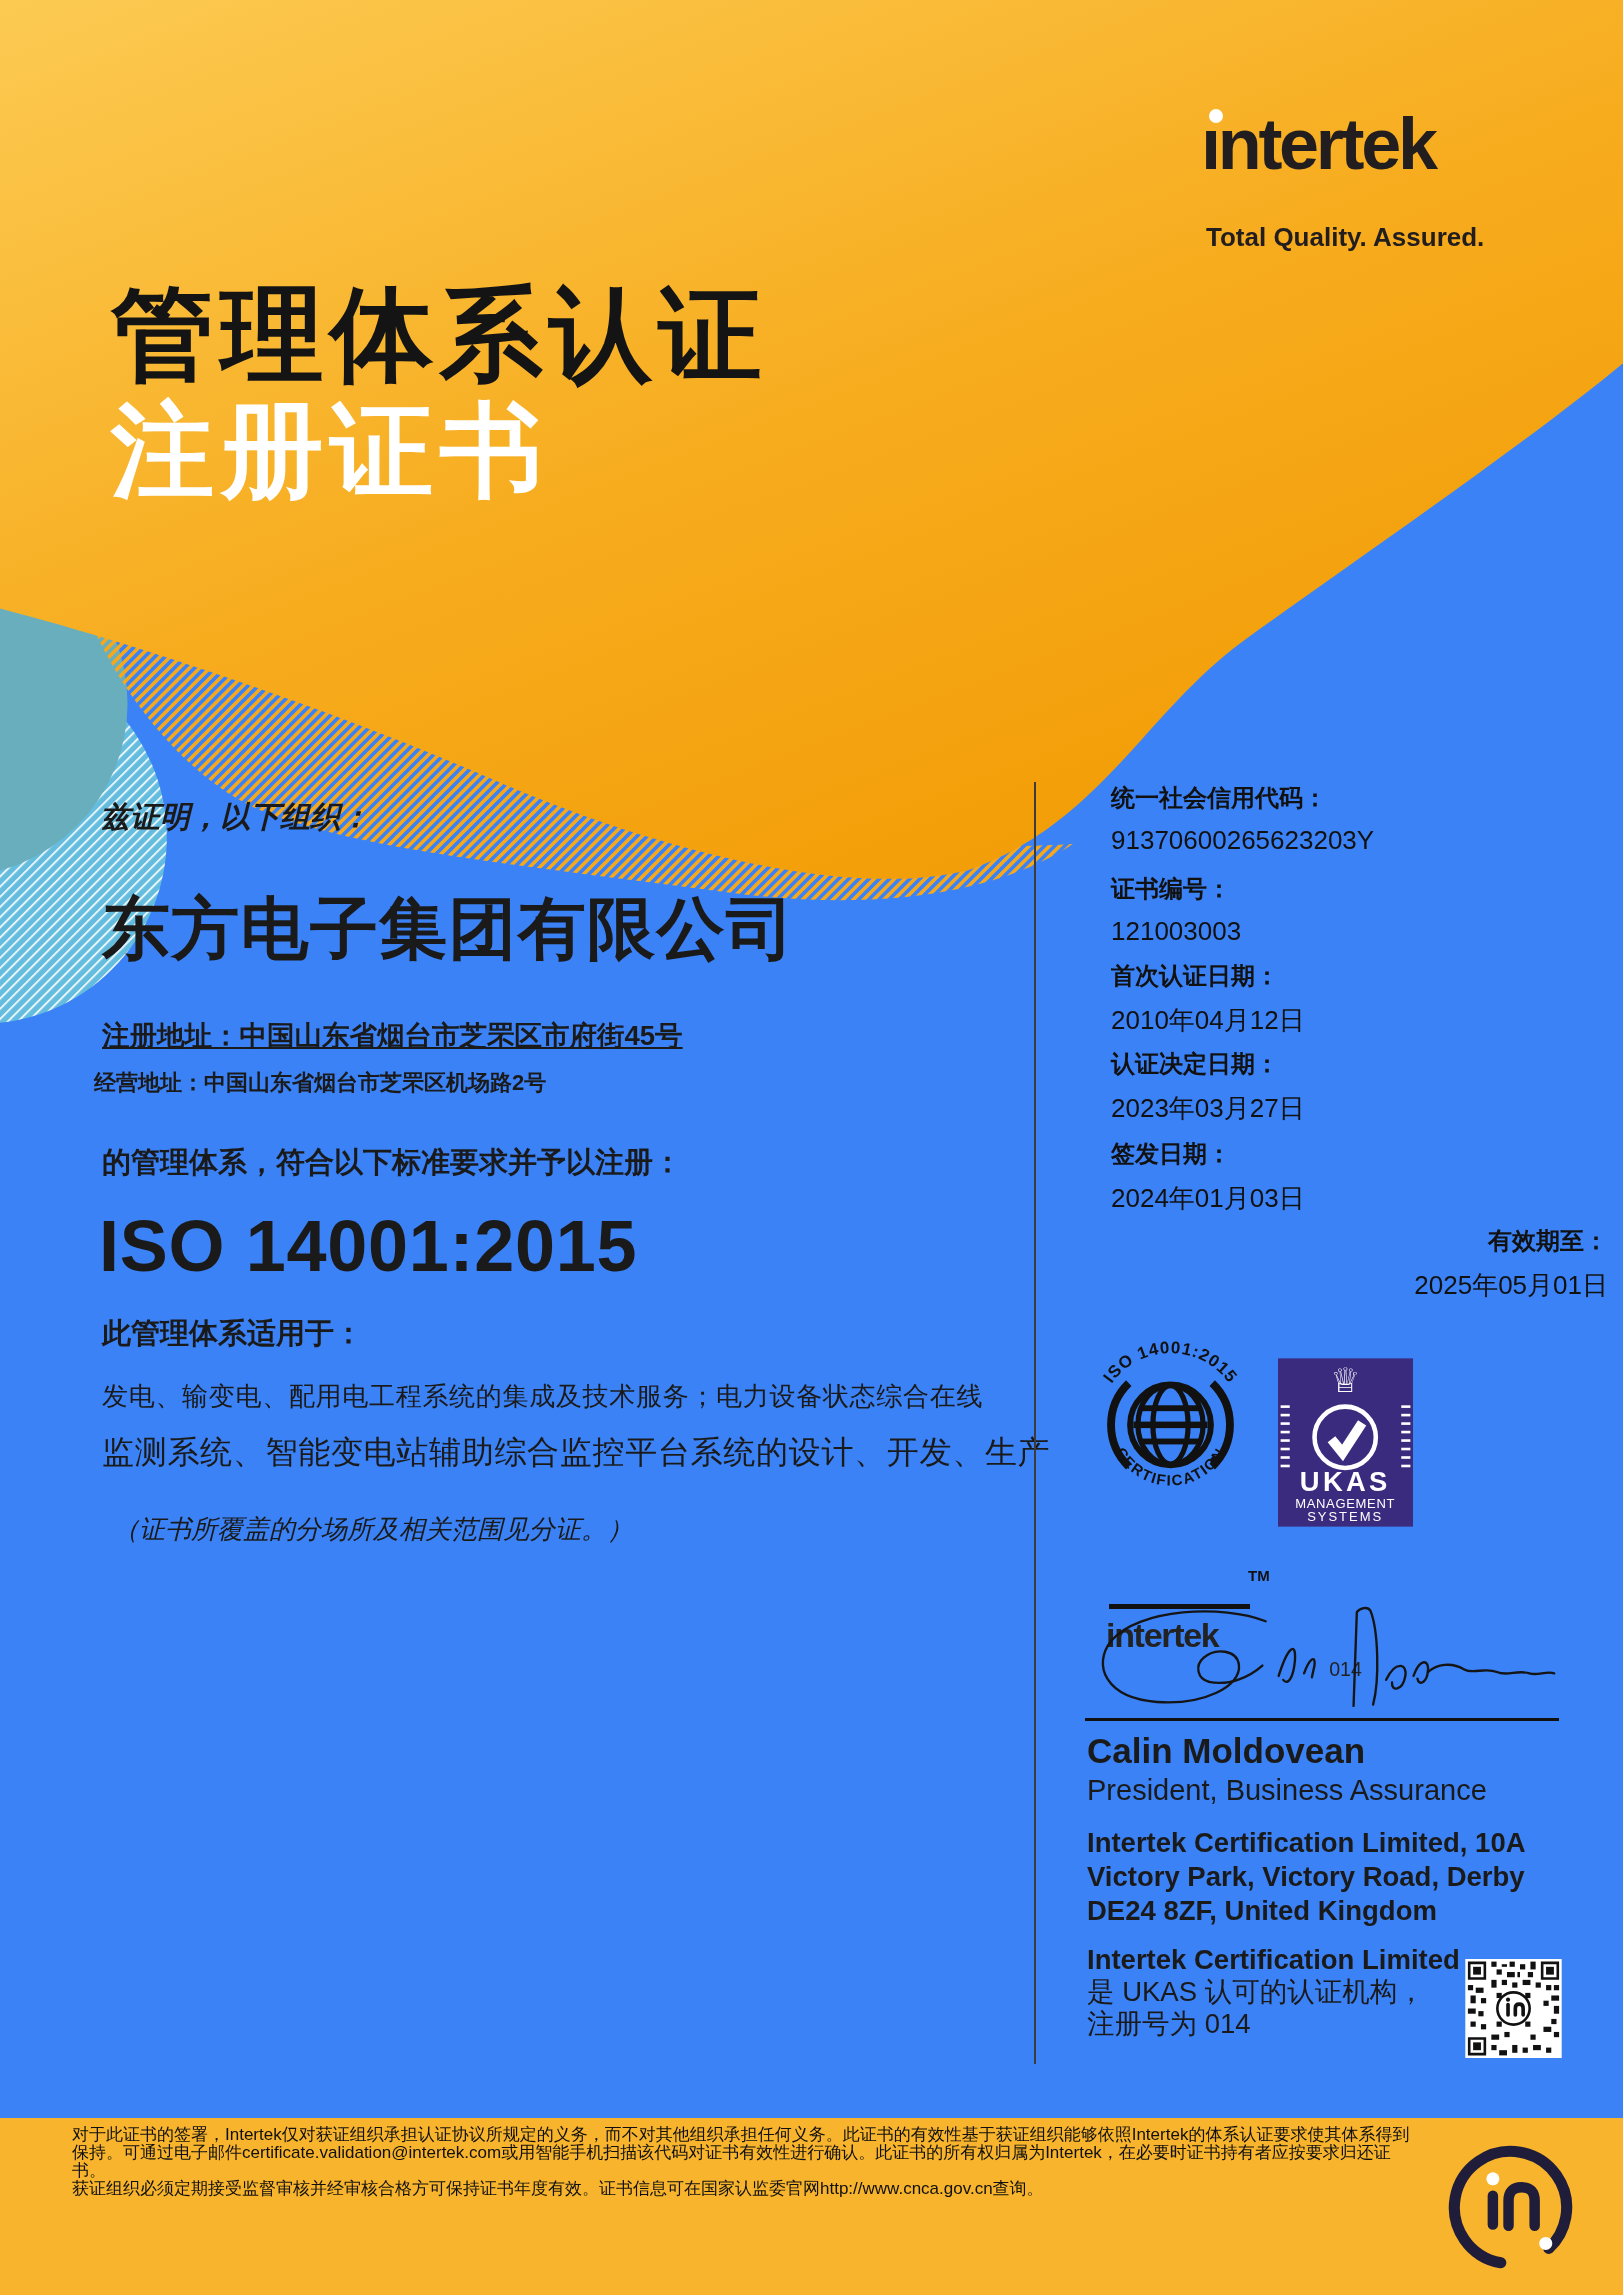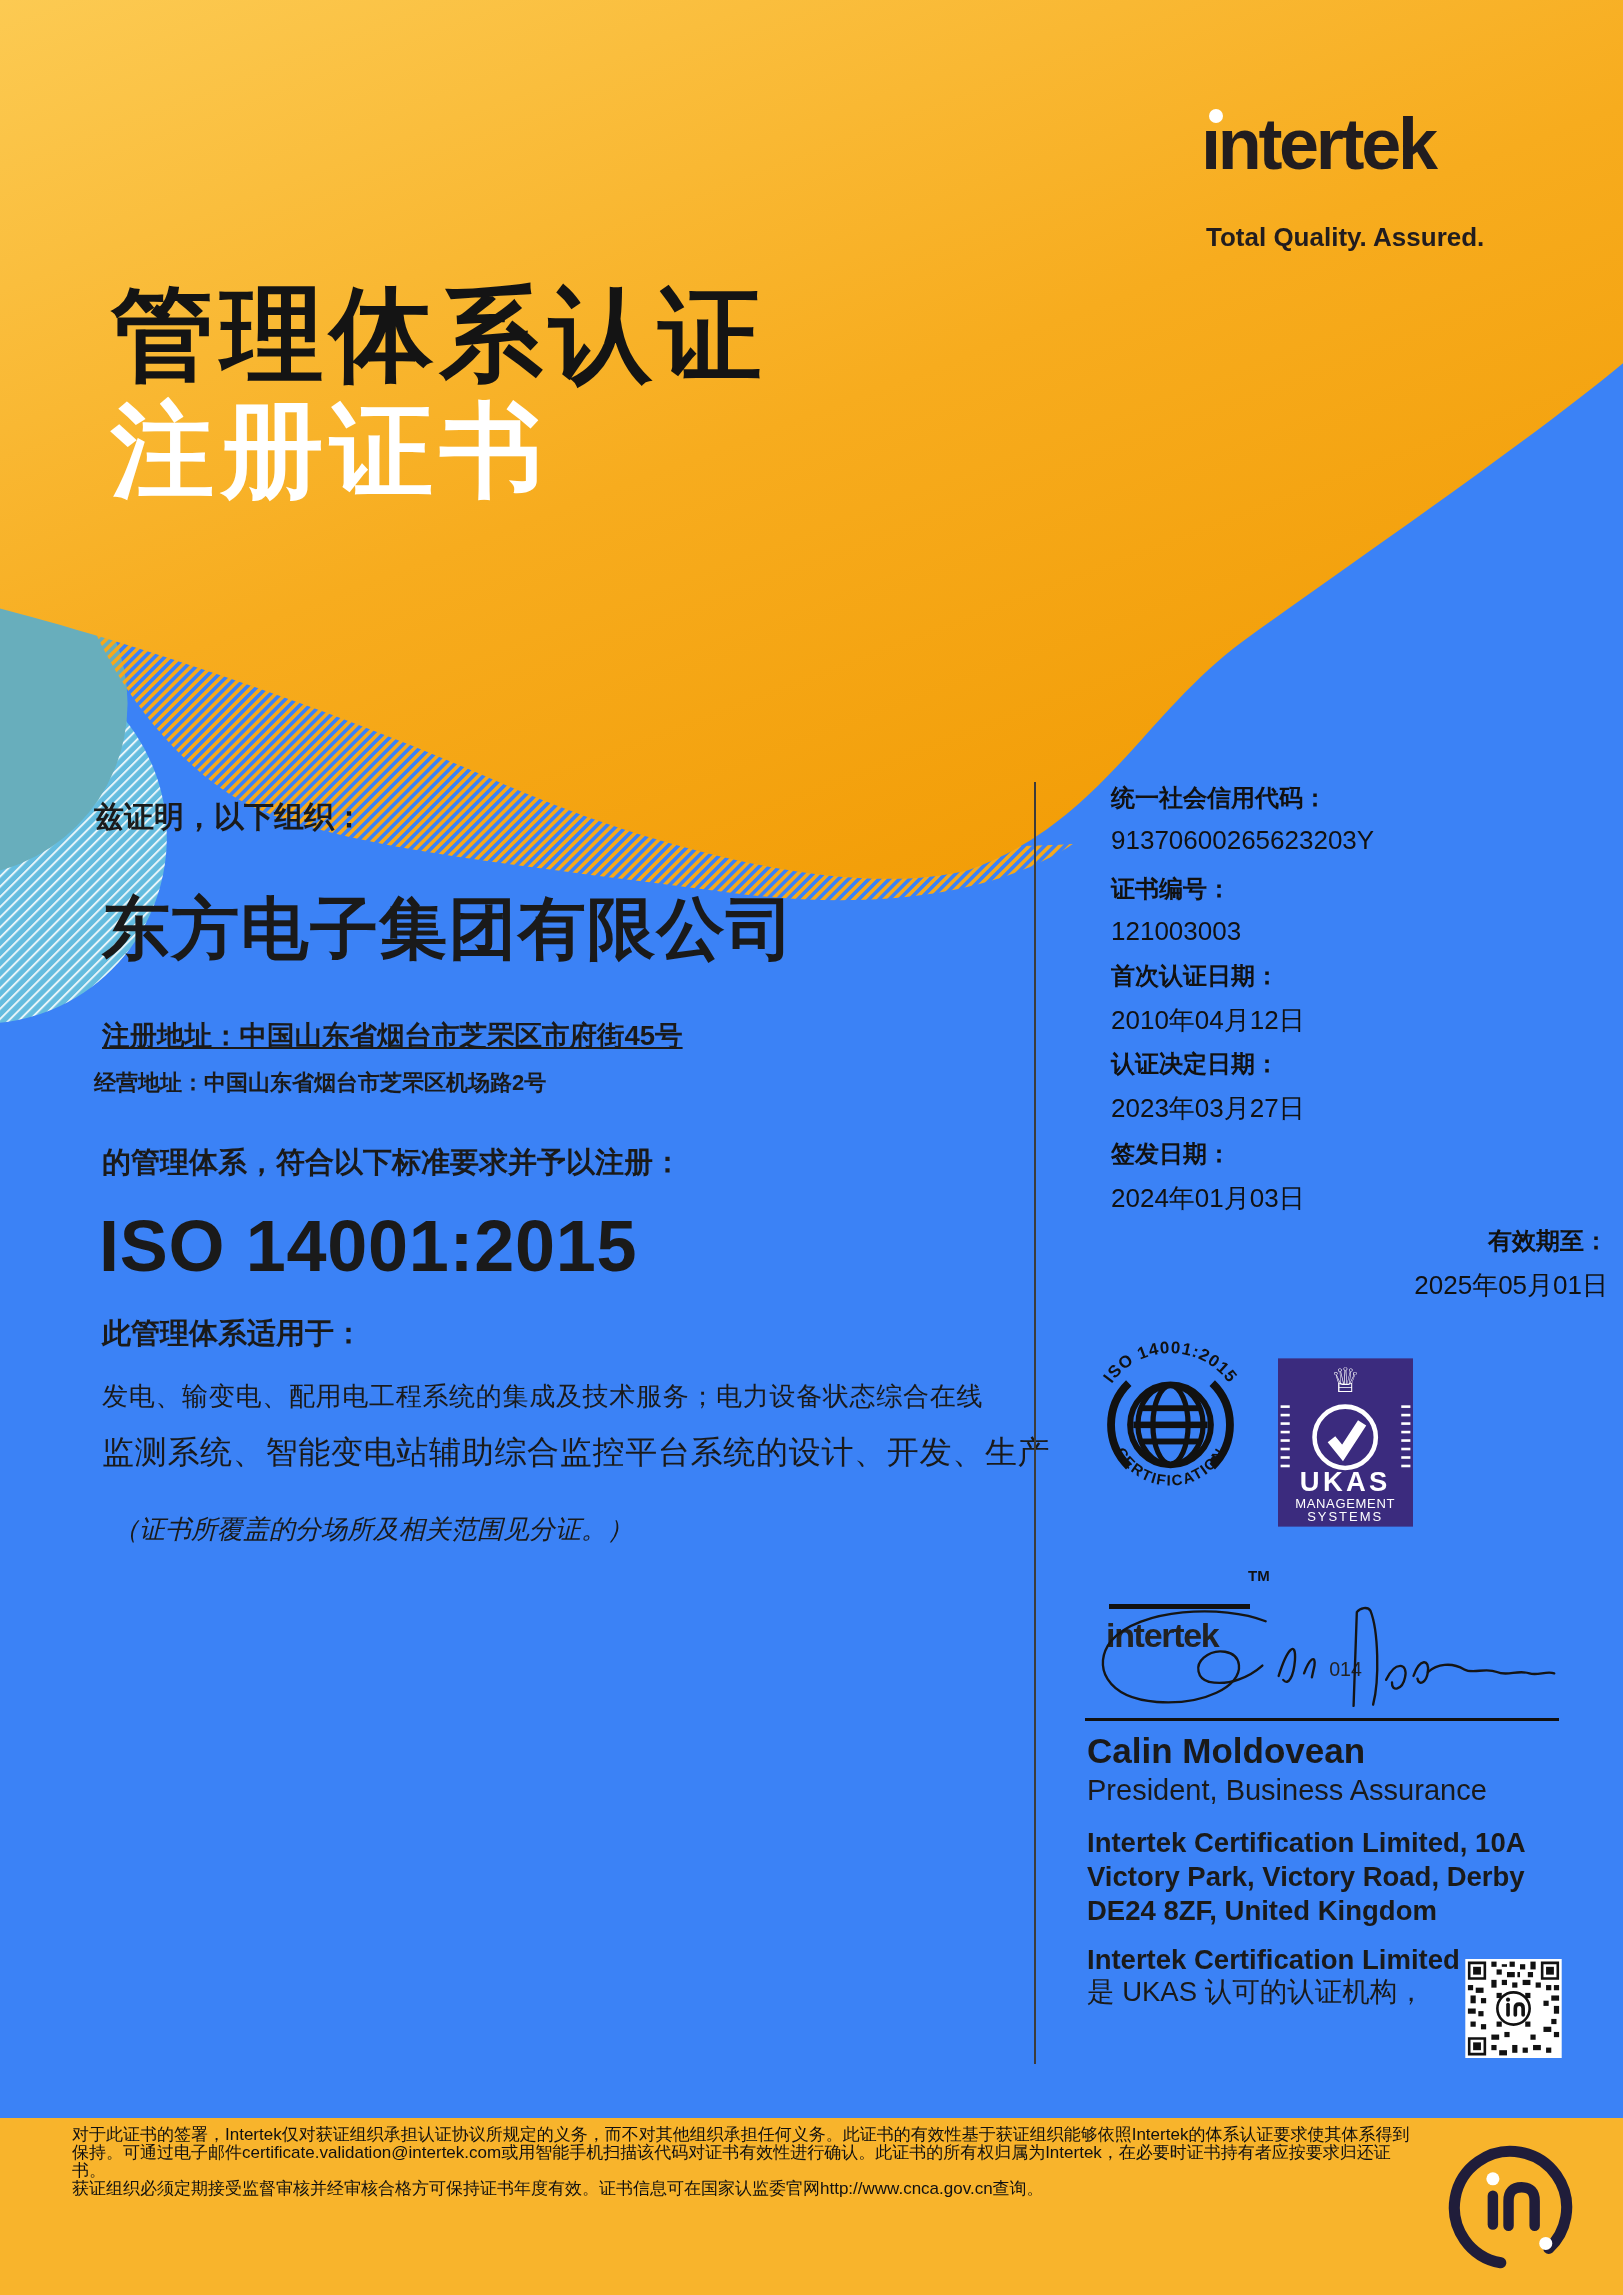--- a/index.html
+++ b/index.html
@@ -9,21 +9,21 @@
   
   #header-art{left:0;top:0;width:1623px;height:1145px;}
   
   .wordmark{left:1201px;top:103px;font-size:72px;font-weight:bold;letter-spacing:-3.3px;color:#221d1f;}
   .wordmark-dot{left:1209px;top:109px;width:14.4px;height:14.4px;border-radius:50%;background:#ffffff;}
   .tagline{left:1206px;top:222px;font-size:26px;font-weight:bold;color:#221d1f;}
   
   .title1{left:111px;top:267px;font-size:103px;font-weight:900;letter-spacing:6.5px;color:#141414;}
   .title2{left:111px;top:383px;font-size:103px;font-weight:900;letter-spacing:6.5px;color:#ffffff;}
   
-  .intro{left:94px;top:797px;font-size:30px;font-weight:bold;}
+  .intro{left:100px;top:797px;font-size:30px;font-weight:bold;font-style:italic;}
   .company{left:102px;top:884px;font-size:68px;font-weight:900;letter-spacing:1.3px;}
   .addr1{left:102px;top:1018px;font-size:27.5px;font-weight:bold;text-decoration:underline;}
   .addr2{left:94px;top:1068px;font-size:22px;font-weight:bold;}
   .conformity{left:102px;top:1143px;font-size:29px;font-weight:bold;}
   .standard{left:99px;top:1205px;font-size:72px;font-weight:900;letter-spacing:0.7px;}
   .scope-h{left:102px;top:1314px;font-size:29px;font-weight:bold;}
   .scope1{left:102px;top:1379px;font-size:26px;font-weight:500;letter-spacing:0.7px;}
   .scope2{left:102px;top:1431px;font-size:32px;font-weight:500;letter-spacing:0.7px;}
   .note{left:113px;top:1512px;font-size:26px;font-style:italic;font-weight:500;}
   
@@ -205,20 +205,21 @@
   </svg>
   <div class="abs sig-rule"></div>
   <div class="abs sig-name">Calin Moldovean</div>
   <div class="abs sig-title">President, Business Assurance</div>
 
   <div class="abs issuer">Intertek Certification Limited, 10A Victory Park, Victory Road, Derby DE24 8ZF, United Kingdom</div>
 
   <div class="abs accred">
     <div class="first">Intertek Certification Limited</div>
     <div>是 UKAS 认可的认证机构，</div>
+    <div>注册号为 014</div>
   </div>
 
   <svg id="qr" class="abs" viewBox="0 0 37 38">
     <rect width="37" height="38" fill="#ffffff"></rect>
     <g fill="#111">
       <path d="M1 1h7v7h-7z M2 2v5h5v-5z" fill-rule="evenodd"></path>
       <rect x="3" y="3" width="3" height="3"></rect>
       <path d="M29 1h7v7h-7z M30 2v5h5v-5z" fill-rule="evenodd"></path>
       <rect x="31" y="3" width="3" height="3"></rect>
       <path d="M1 30h7v7h-7z M2 31v5h5v-5z" fill-rule="evenodd"></path>

